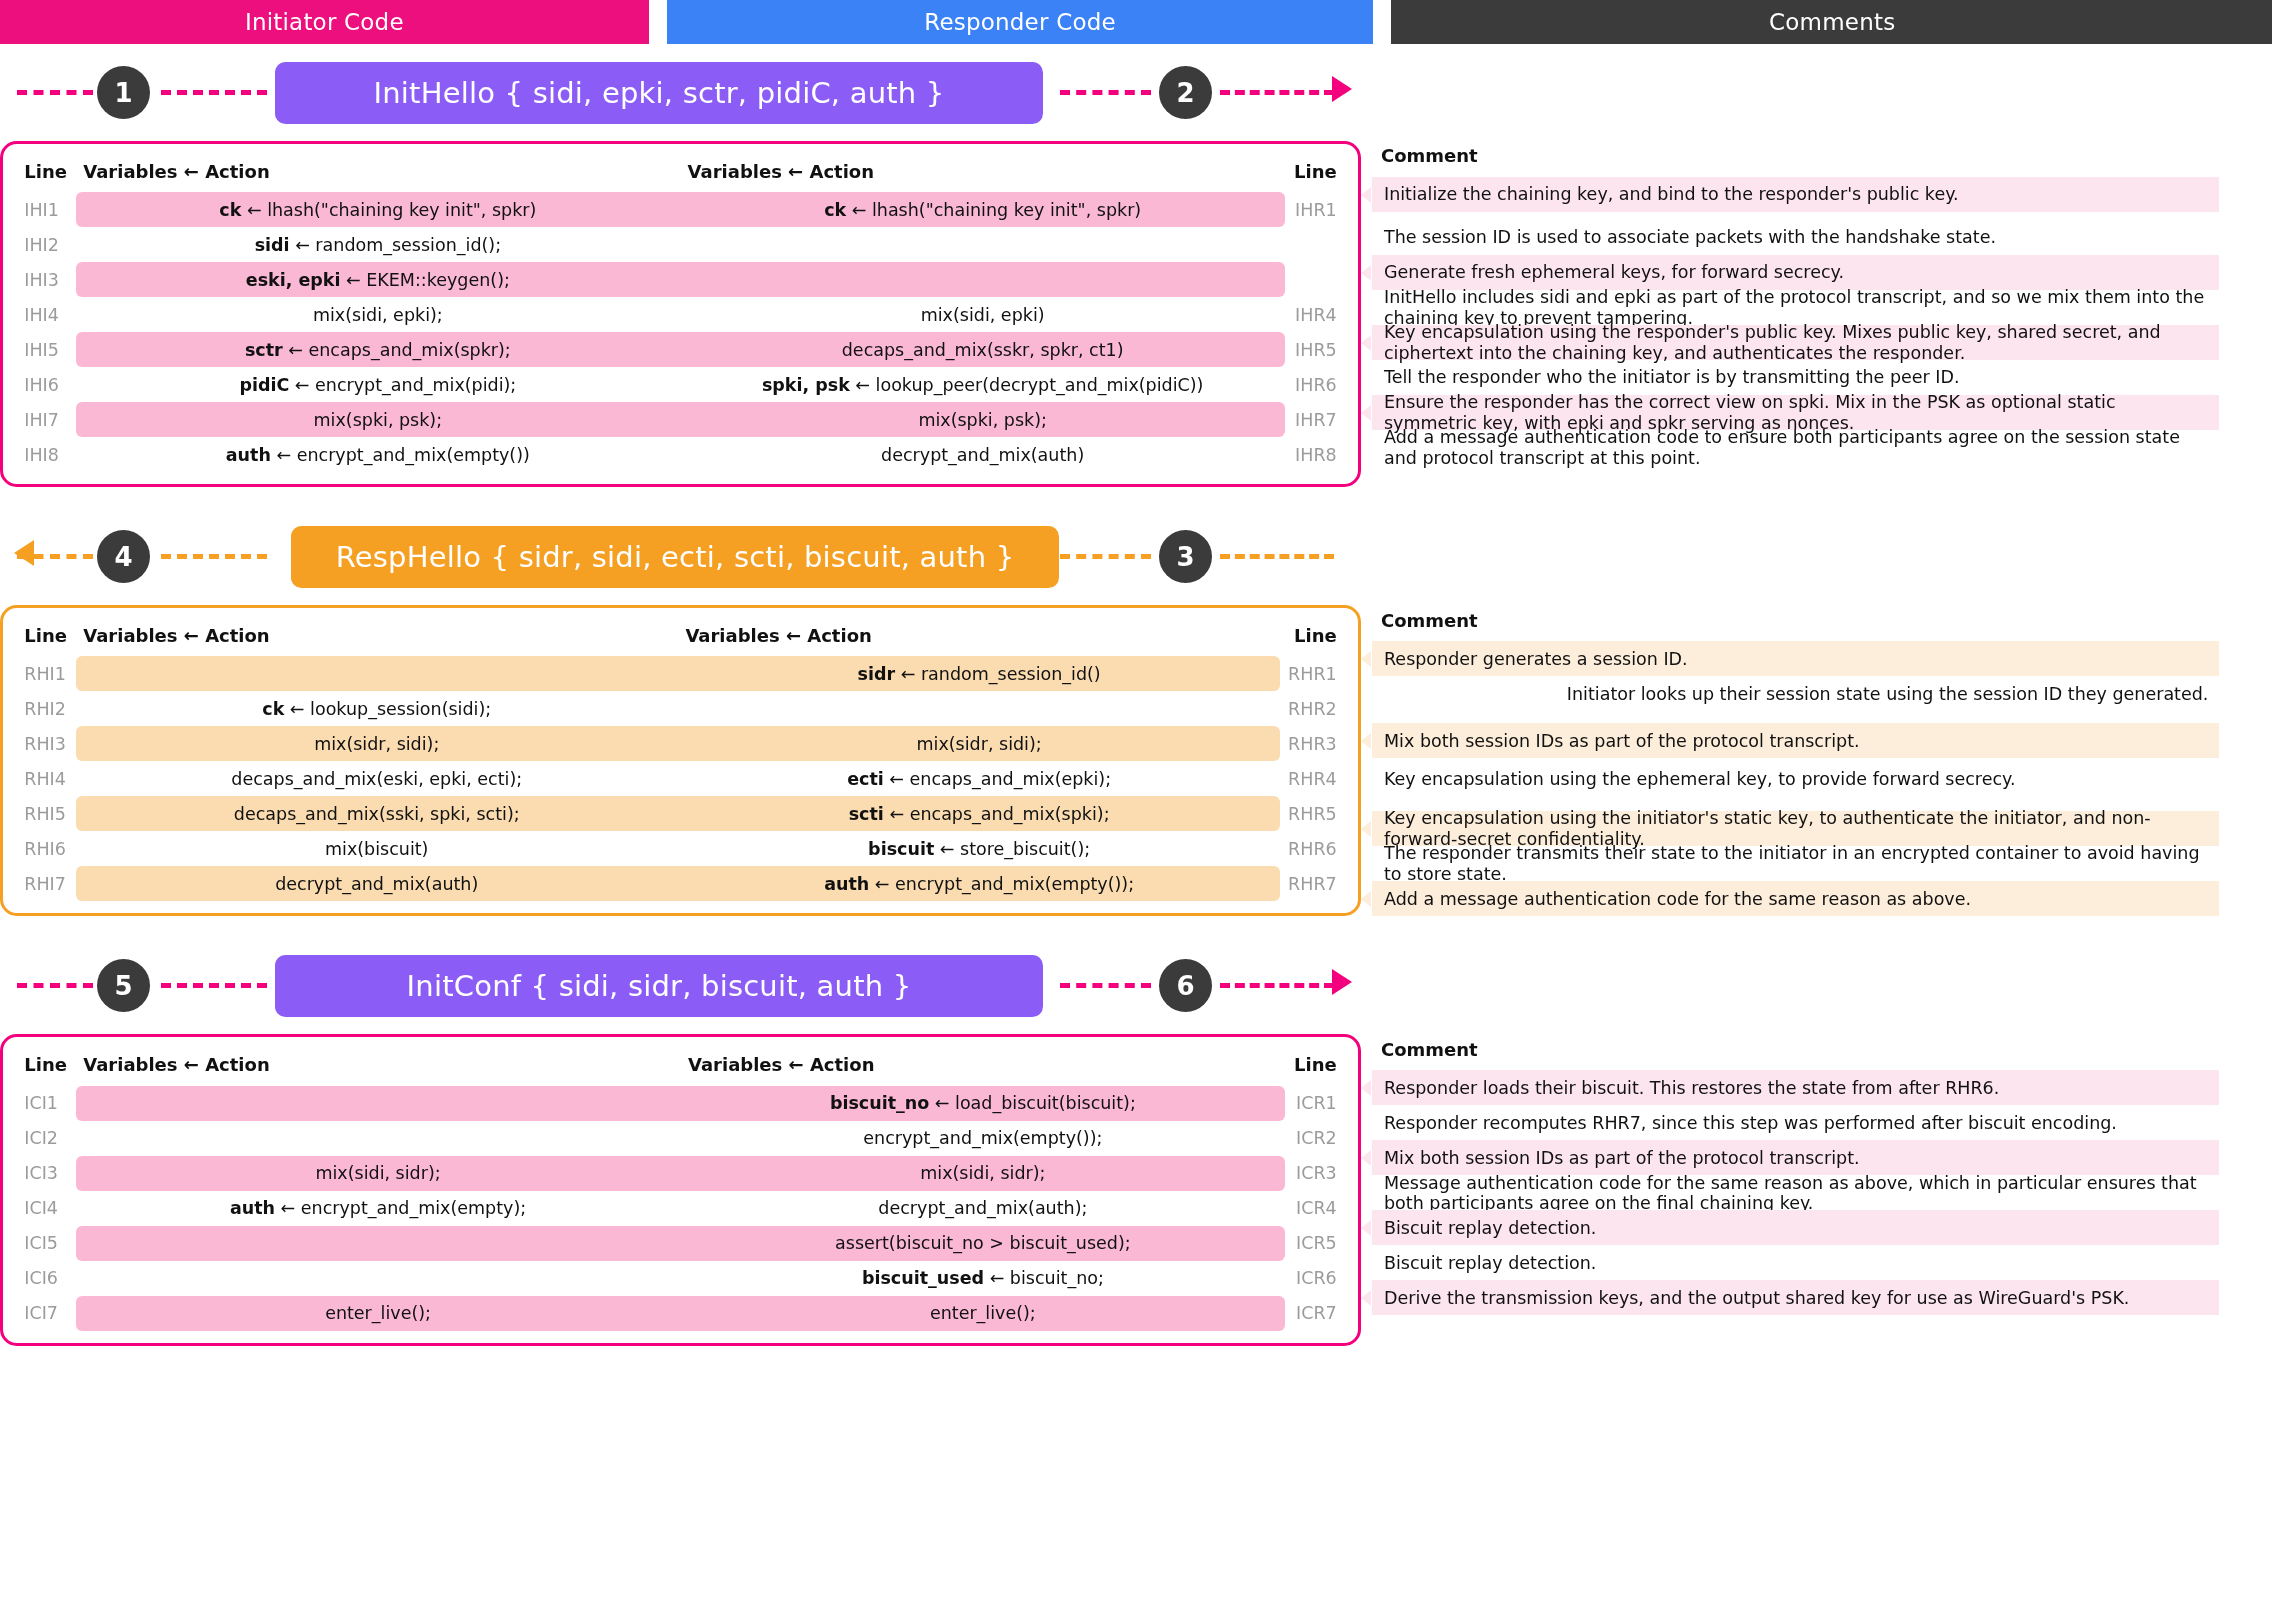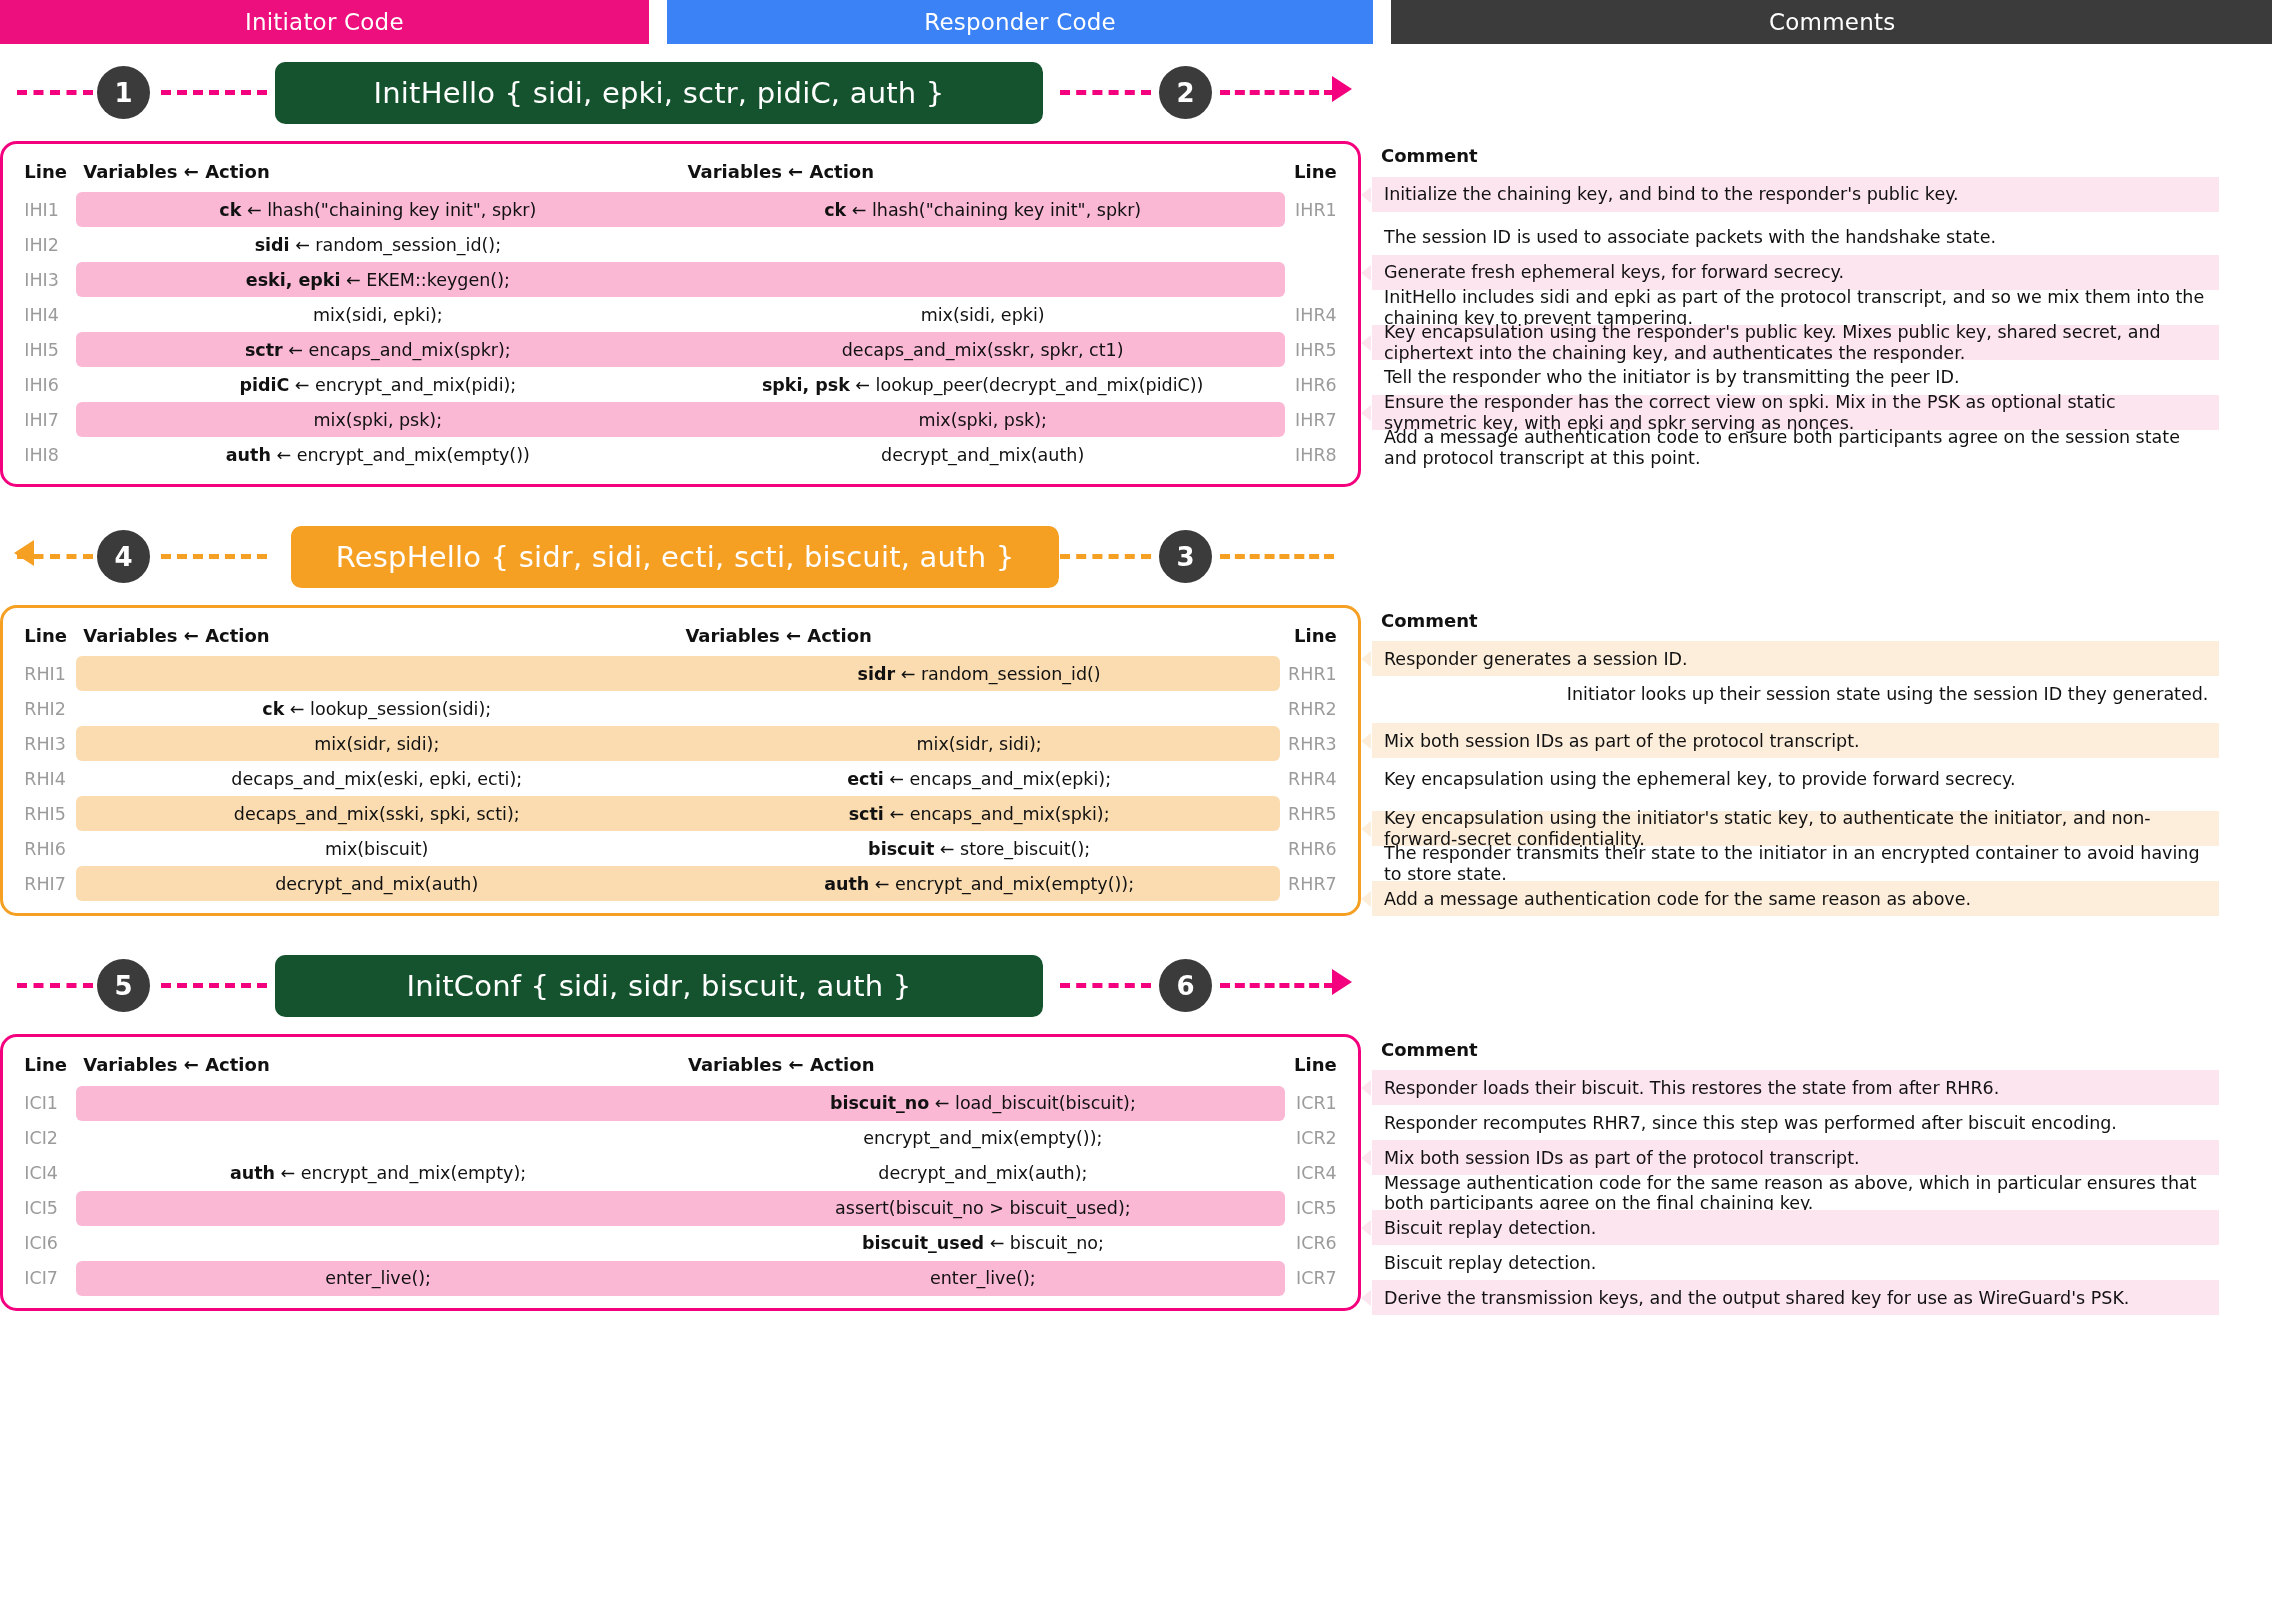--- a/index.html
+++ b/index.html
@@ -57,21 +57,21 @@
     left: 275px;
     top: 17.5px;
     height: 62px;
     min-width: 768px;
     border-radius: 10.6px;
     display: flex; align-items: center; justify-content: center;
     color: #fff; font-size: 29px; letter-spacing: 0.2px;
     padding: 0 30px;
     z-index: 4;
   }
-  .msgbox.pink { background: #14532d; }
+  .msgbox.pink { background: #8b5cf6; }
   .msgbox.orange { background: #f59f23; margin-left: 16px; }
 
   .dashline {
     position: absolute; height: 0; border-top: 5.3px dashed;
     top: 46px; z-index: 1;
   }
   .dash-pink { border-color: #f4007e; }
   .dash-orange { border-color: #f59f23; }
 
   .arrowhead {
@@ -399,20 +399,26 @@
                   <td class="col-code codecell fillable band-left"></td>
                   <td class="col-code codecell fillable band-right"><span class="var">biscuit_no</span> ← load_biscuit(biscuit);</td>
                   <td class="col-line right">ICR1</td>
                 </tr>
                 <tr class="">
                   <td class="col-line">ICI2</td>
                   <td class="col-code codecell fillable band-left"></td>
                   <td class="col-code codecell fillable band-right">encrypt_and_mix(empty());</td>
                   <td class="col-line right">ICR2</td>
                 </tr>
+                <tr class="hl-pink band">
+                  <td class="col-line">ICI3</td>
+                  <td class="col-code codecell fillable band-left">mix(sidi, sidr);</td>
+                  <td class="col-code codecell fillable band-right">mix(sidi, sidr);</td>
+                  <td class="col-line right">ICR3</td>
+                </tr>
                 <tr class="">
                   <td class="col-line">ICI4</td>
                   <td class="col-code codecell fillable band-left"><span class="var">auth</span> ← encrypt_and_mix(empty);</td>
                   <td class="col-code codecell fillable band-right">decrypt_and_mix(auth);</td>
                   <td class="col-line right">ICR4</td>
                 </tr>
                 <tr class="hl-pink band">
                   <td class="col-line">ICI5</td>
                   <td class="col-code codecell fillable band-left"></td>
                   <td class="col-code codecell fillable band-right">assert(biscuit_no &gt; biscuit_used);</td>

